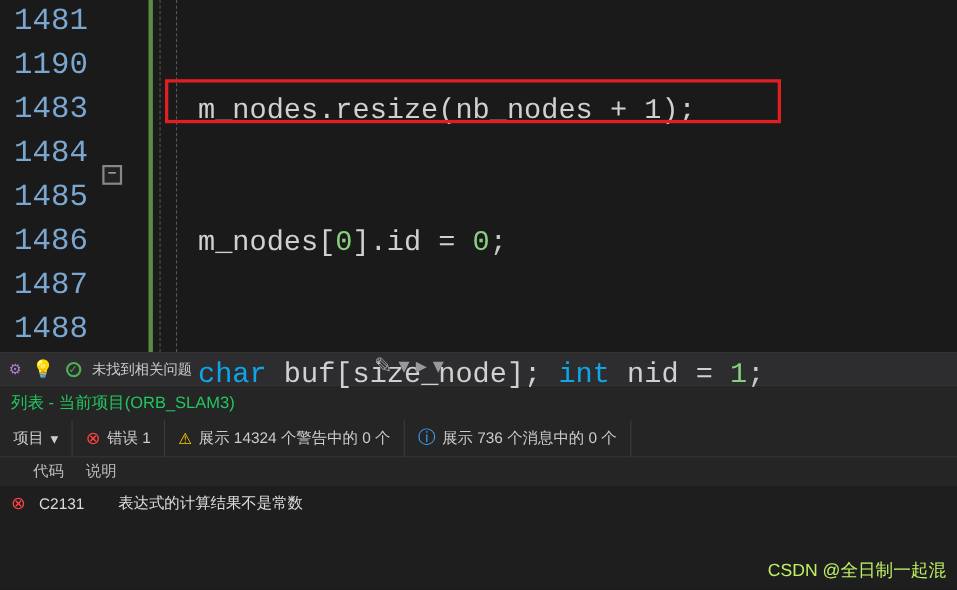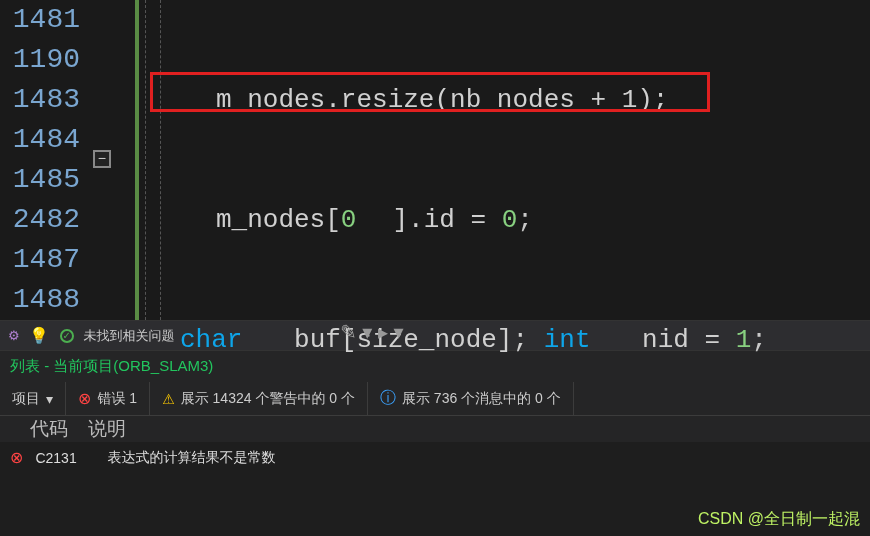--- a/index.html
+++ b/index.html
@@ -68,21 +68,21 @@
       flex: 1;
       font-size: 26px;
       line-height: 40px;
       color: #d4d4d4;
       padding-left: 60px;
       position: relative;
       white-space: pre;
     }
     .code .row { height: 40px; }
     .kw { color: #0ea5e9; }
-    .id { color: #d0d0d0; margin-left: 36px; }
+    .id { color: #d0d0d0; }
     .num { color: #88d080; }
     .cmt { color: #57a64a; }
     .op { color: #c8c8c8; }
     .hlbox {
       position: absolute;
       top: 72px; left: 150px;
       width: 560px; height: 40px;
       border: 3px solid #e02020;
       pointer-events: none;
     }
@@ -138,21 +138,21 @@
     }
     .err-icon { color: #f44; font-size: 16px; }
     .warn-icon { color: #ffcc00; font-size: 14px; }
     .info-icon { color: #3ba3ff; font-size: 16px; }
     .panel-header {
       background: #252526;
       display: flex;
       padding-left: 30px;
       color: #bbb;
       font-family: "Segoe UI", sans-serif;
-      font-size: 19px;
+      font-size: 14px;
       height: 26px;
       align-items: center;
       gap: 20px;
     }
     .err-row {
       display: flex;
       align-items: center;
       padding: 6px 10px;
       color: #ddd;
       font-family: "Segoe UI", sans-serif;
@@ -179,21 +179,21 @@
 </head>
 <body>
 
 <div class="editor">
   <div class="gutter">
     <div class="ln">1481</div>
     <div class="ln">1190</div>
     <div class="ln">1483</div>
     <div class="ln">1484</div>
     <div class="ln">1485</div>
-    <div class="ln">2482</div>
+    <div class="ln">1486</div>
     <div class="ln">1487</div>
     <div class="ln">1488</div>
   </div>
   <div class="fold-col">
     <div class="fold-mark">−</div>
   </div>
   <div class="guide"></div>
   <div class="guide2"></div>
   <div class="guide3"></div>
   <div class="code">

